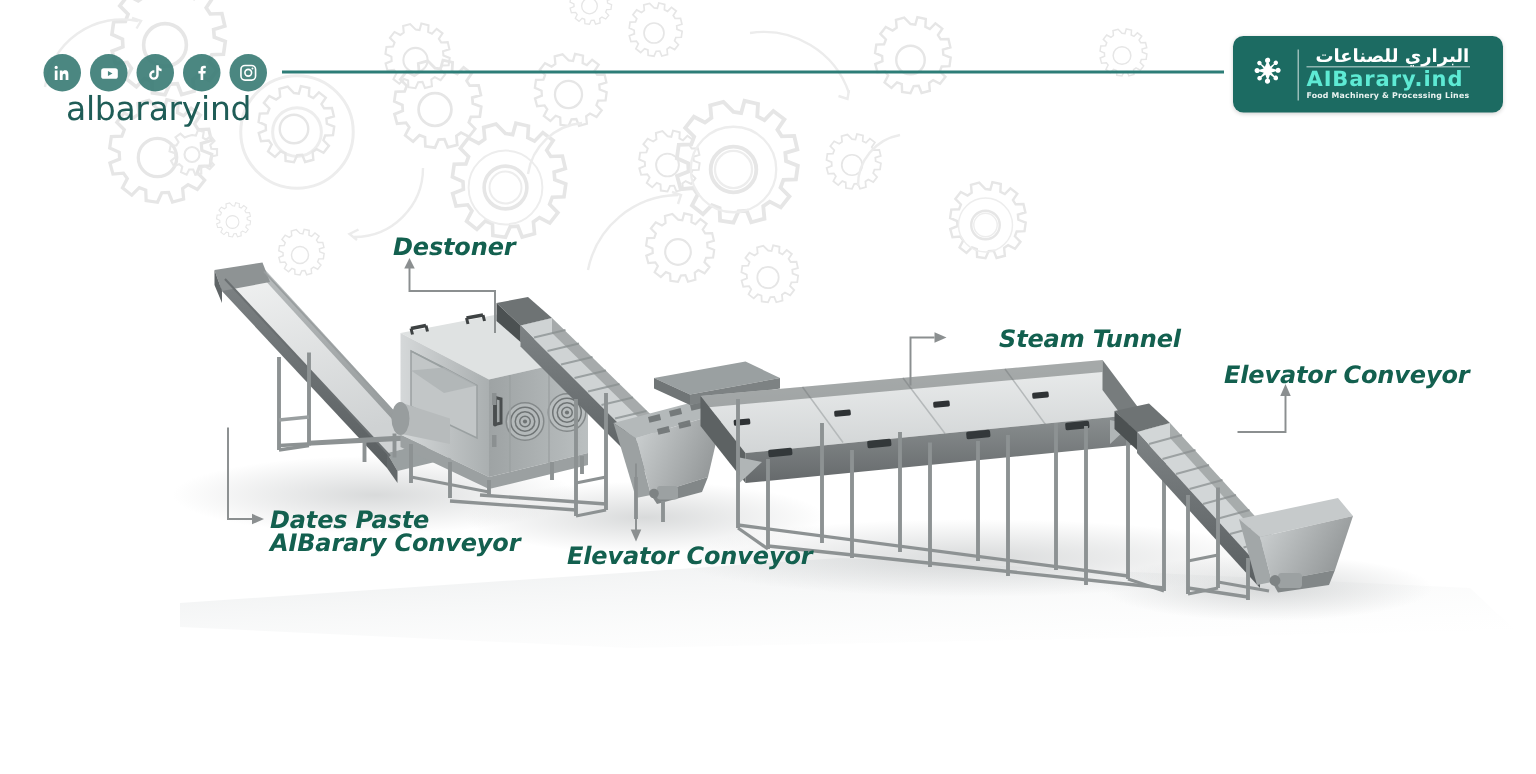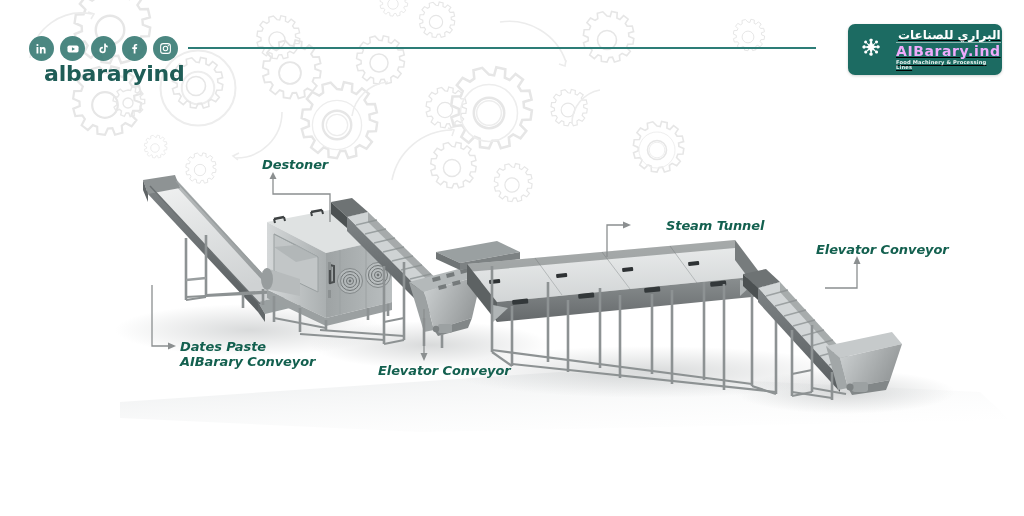--- a/index.html
+++ b/index.html
@@ -33,61 +33,60 @@
   .social-icon {
     width: 25px; height: 25px; border-radius: 50%;
     background: #3c7d77;
     display: flex; align-items: center; justify-content: center;
     opacity: .92;
   }
   .social-icon svg { display: block; }
 
   #brand-wordmark {
     position: absolute; left: 44px; top: 61px;
-    font-size: 22px; font-weight: 700;
+    font-size: 22px; font-weight: 400;
     letter-spacing: -0.2px;
     color: #1f5d57;
     font-family: "DejaVu Sans", sans-serif;
   }
   #header-rule {
     position: absolute; left: 188px; top: 47px;
     width: 628px; height: 2px;
     background: #2d7d77;
   }
 
   
   #logo-badge {
     position: absolute; right: 22px; top: 24px;
-    width: 154px; height: 51px;
+    width: 180px; height: 51px;
     background: #1c6b62;
     border-radius: 7px;
     display: flex; align-items: center;
     padding: 4px 6px 4px 5px;
     box-shadow: 0 1px 3px rgba(0,0,0,.18);
-    text-decoration: underline;
   }
   #logo-mark { width: 36px; height: 36px; flex: 0 0 36px; }
   #logo-divider {
     width: 1px; height: 34px;
     background: rgba(255,255,255,.55);
     margin: 0 5px 0 2px;
   }
   #logo-text-col {
     display: flex; flex-direction: column;
     justify-content: center; line-height: 1;
   }
   #logo-arabic {
     color: #ffffff; font-size: 12px; font-weight: 700;
     direction: rtl; text-align: right;
     font-family: "DejaVu Sans", sans-serif;
     letter-spacing: .4px;
     margin-bottom: 1px;
   }
   #logo-latin {
-    color: #f0abfc; font-size: 14px; font-weight: 700;
+    color: #5eead4; font-size: 14px; font-weight: 700;
     letter-spacing: .6px;
     font-family: "DejaVu Sans", sans-serif;
     border-top: 1px solid rgba(255,255,255,.5);
     padding-top: 1px;
   }
   #logo-tagline {
     color: #eaf3f1; font-size: 5.2px; font-weight: 700;
     letter-spacing: .15px; margin-top: 2px;
     font-family: "DejaVu Sans", sans-serif;
   }
@@ -98,21 +97,21 @@
     width: 1024px; height: 516px;
     z-index: 3; pointer-events: none;
   }
 
   
   .callout-label {
     position: absolute; z-index: 6;
     color: #13604f;
     font-family: "DejaVu Sans", sans-serif;
     font-weight: 700; font-style: italic;
-    font-size: 13px; line-height: 15px;
+    font-size: 16px; line-height: 15px;
     white-space: pre-line;
     letter-spacing: -0.1px;
   }
   #label-destoner   { left: 262px; top: 157px; }
   #label-datespaste { left: 180px; top: 339px; }
   #label-elev-mid   { left: 378px; top: 363px; }
   #label-steam      { left: 666px; top: 218px; }
   #label-elev-right { left: 816px; top: 242px; }
 </style>
 </head>

